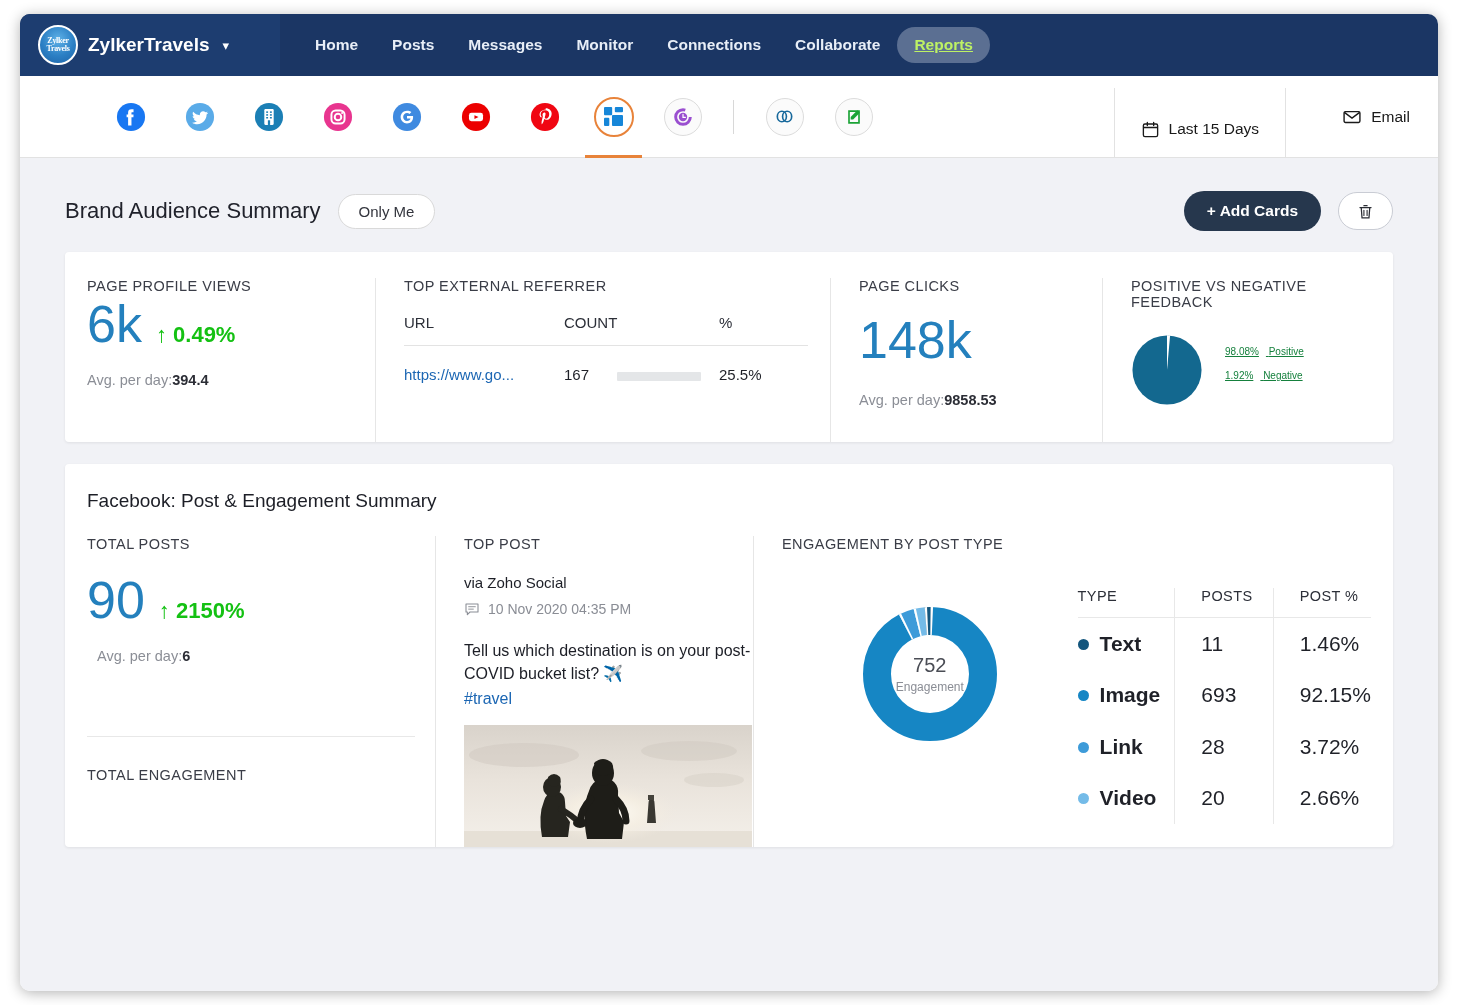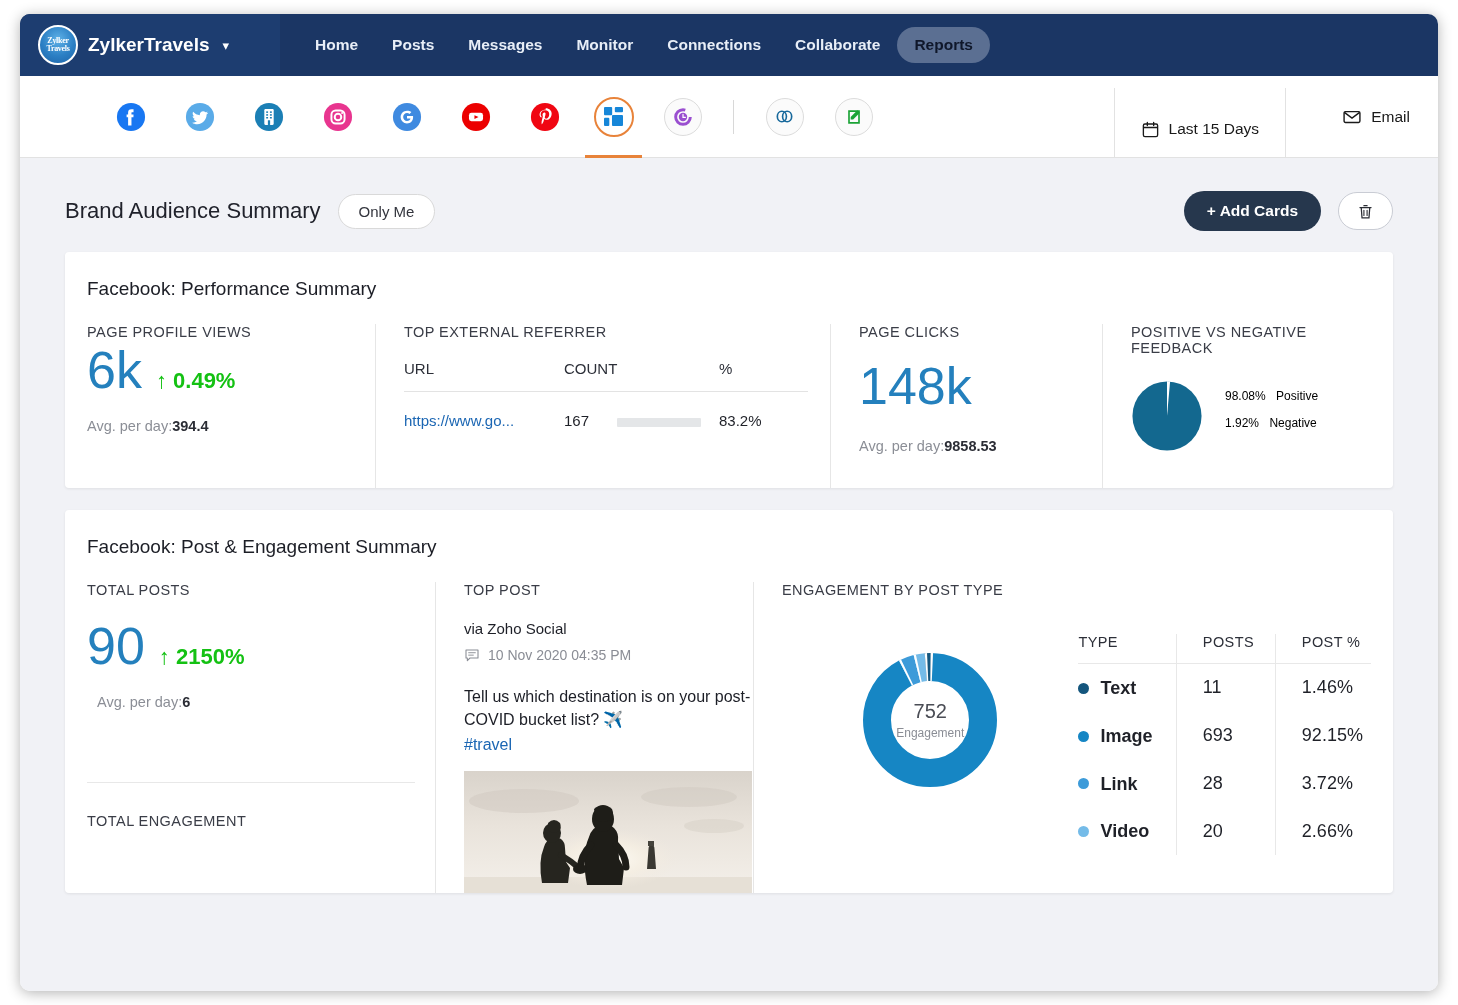--- a/index.html
+++ b/index.html
@@ -41,21 +41,21 @@
   .logo .l1 { letter-spacing: -0.3px; }
   .logo .l2 { letter-spacing: -0.3px; }
   .brandname { color: #ffffff; font-size: 19px; font-weight: bold; }
   .caret { color: #ffffff; font-size: 13px; margin-left: 3px; }
 
   .navlinks { display: flex; align-items: center; gap: 0px; margin-left: 18px; }
   .navlink {
     color: #e8eef7; font-size: 15.5px; font-weight: bold;
     padding: 9px 17px; border-radius: 18px; white-space: nowrap;
   }
-  .navlink.active { background: #5b6f92; color: #0f172a; }
+  .navlink.active { background: #5b6f92; color: #bef264; text-decoration: underline; }
 
   
   .channelbar {
     height: 82px; background: #ffffff;
     border-bottom: 1px solid #e2e2e2;
     display: flex; align-items: center; position: relative;
   }
   .channels { display: flex; align-items: center; padding-left: 76px; gap: 0; }
   .chan {
     width: 69px; height: 82px;
@@ -149,21 +149,21 @@
     text-align: left; font-size: 15px; font-weight: normal; color: #2c2f38;
     padding: 0 0 14px 0; border-bottom: 1px solid #e3e3e3;
   }
   table.reftable td { padding: 20px 0 0 0; font-size: 15px; color: #1f2128; }
   .urlcell a { color: #1b66b3; text-decoration: none; }
   .bar-outer { width: 84px; height: 9px; background: #e4e6e8; border-radius: 1px; display:inline-block; vertical-align: middle;}
   .bar-inner { height: 9px; background: #0d5f8c; border-radius: 1px; }
 
   .feedbackwrap { display: flex; align-items: center; gap: 22px; margin-top: 24px; }
   .pie { width: 72px; height: 72px; flex: none; }
-  .fb-line { font-size: 12px; color: #000000; margin-bottom: 13px; }
+  .fb-line { font-size: 10px; color: #15803d; margin-bottom: 13px; text-decoration: underline; }
   .fb-line .pct { margin-right: 7px; }
 
   
   .postrow { display: flex; }
   .ecol1 { width: 348px; padding-bottom: 20px; }
   .ecol2 { width: 318px; border-left: 1px solid #e6e6e6; padding-left: 28px; }
   .ecol3 { flex: 1; border-left: 1px solid #e6e6e6; padding-left: 28px; }
 
   .divline { border-top: 1px solid #e8e8e8; margin: 72px 20px 0 0; }
   .via { font-size: 15px; color: #1d1f27; margin-top: 22px; }
@@ -184,21 +184,21 @@
     display: flex; flex-direction: column; align-items: center; justify-content: center;
   }
   .donut-val { font-size: 20px; color: #4a4d55; }
   .donut-cap { font-size: 12px; color: #8a8d95; margin-top: 3px; }
 
   table.typetable { border-collapse: collapse; margin-top: 10px; }
   table.typetable th {
     font-size: 14.5px; font-weight: normal; color: #2c2f38; letter-spacing: 0.4px;
     padding: 0 0 13px 0; border-bottom: 1px solid #e8e8e8; text-align: left;
   }
-  table.typetable td { font-size: 18px; color: #1f2128; padding: 13px 0; }
+  table.typetable td { font-size: 21px; color: #1f2128; padding: 13px 0; }
   table.typetable .c-type { width: 100px; }
   table.typetable .c-posts { width: 100px; text-align: left; border-left: 1px solid #e8e8e8; padding-left: 26px;}
   table.typetable th.c-posts { border-left: 1px solid #e8e8e8; padding-left: 26px; }
   table.typetable .c-pct { width: 96px; text-align: left; border-left: 1px solid #e8e8e8; padding-left: 26px;}
   table.typetable th.c-pct { border-left: 1px solid #e8e8e8; padding-left: 26px; }
   .dot { width: 11px; height: 11px; border-radius: 50%; display: inline-block; margin-right: 11px; vertical-align: middle; }
   .tname { font-weight: bold; vertical-align: middle; }
 </style>
 </head>
 <body>
@@ -359,21 +359,20 @@
         <div class="trashbtn">
           <svg width="19" height="19" viewBox="0 0 24 24">
             <path d="M5 7h14M10 4.6h4M6.6 7l1 13h8.8l1-13" fill="none" stroke="#2b2d35" stroke-width="1.6" stroke-linecap="round"></path>
             <path d="M10 10.5v6.5M14 10.5v6.5" stroke="#2b2d35" stroke-width="1.4" stroke-linecap="round"></path>
           </svg>
         </div>
       </div>
     </div>
 
     <div class="card">
-      <div class="card-title">Facebook: Performance Summary</div>
 
       <div class="perfrow">
 
         <div class="pcol c1">
           <div class="metric-label">PAGE PROFILE VIEWS</div>
           <div style="display:flex; align-items:baseline; gap:14px; margin-top:4px;">
             <span class="bignum">6k</span>
             <span class="delta">
               <span class="arrow-up">↑</span>
               <span class="green">0.49%</span>
@@ -396,21 +395,21 @@
             </thead>
             <tbody>
               <tr>
                 <td class="urlcell"><a href="#">https://www.go...</a></td>
                 <td>
                   <span>167</span>
                   <span class="bar-outer" style="margin-left:24px;">
                     <span class="bar-inner" id="refbar" style="width: 28%;"></span>
                   </span>
                 </td>
-                <td>83.2%</td>
+                <td>25.5%</td>
               </tr>
             </tbody>
           </table>
         </div>
 
         <div class="pcol c3">
           <div class="metric-label">PAGE CLICKS</div>
           <div class="bignum" style="margin-top:20px;">148k</div>
           <div class="avgline" style="margin-top:26px;">
             <span>Avg. per day:</span><b>9858.53</b>

